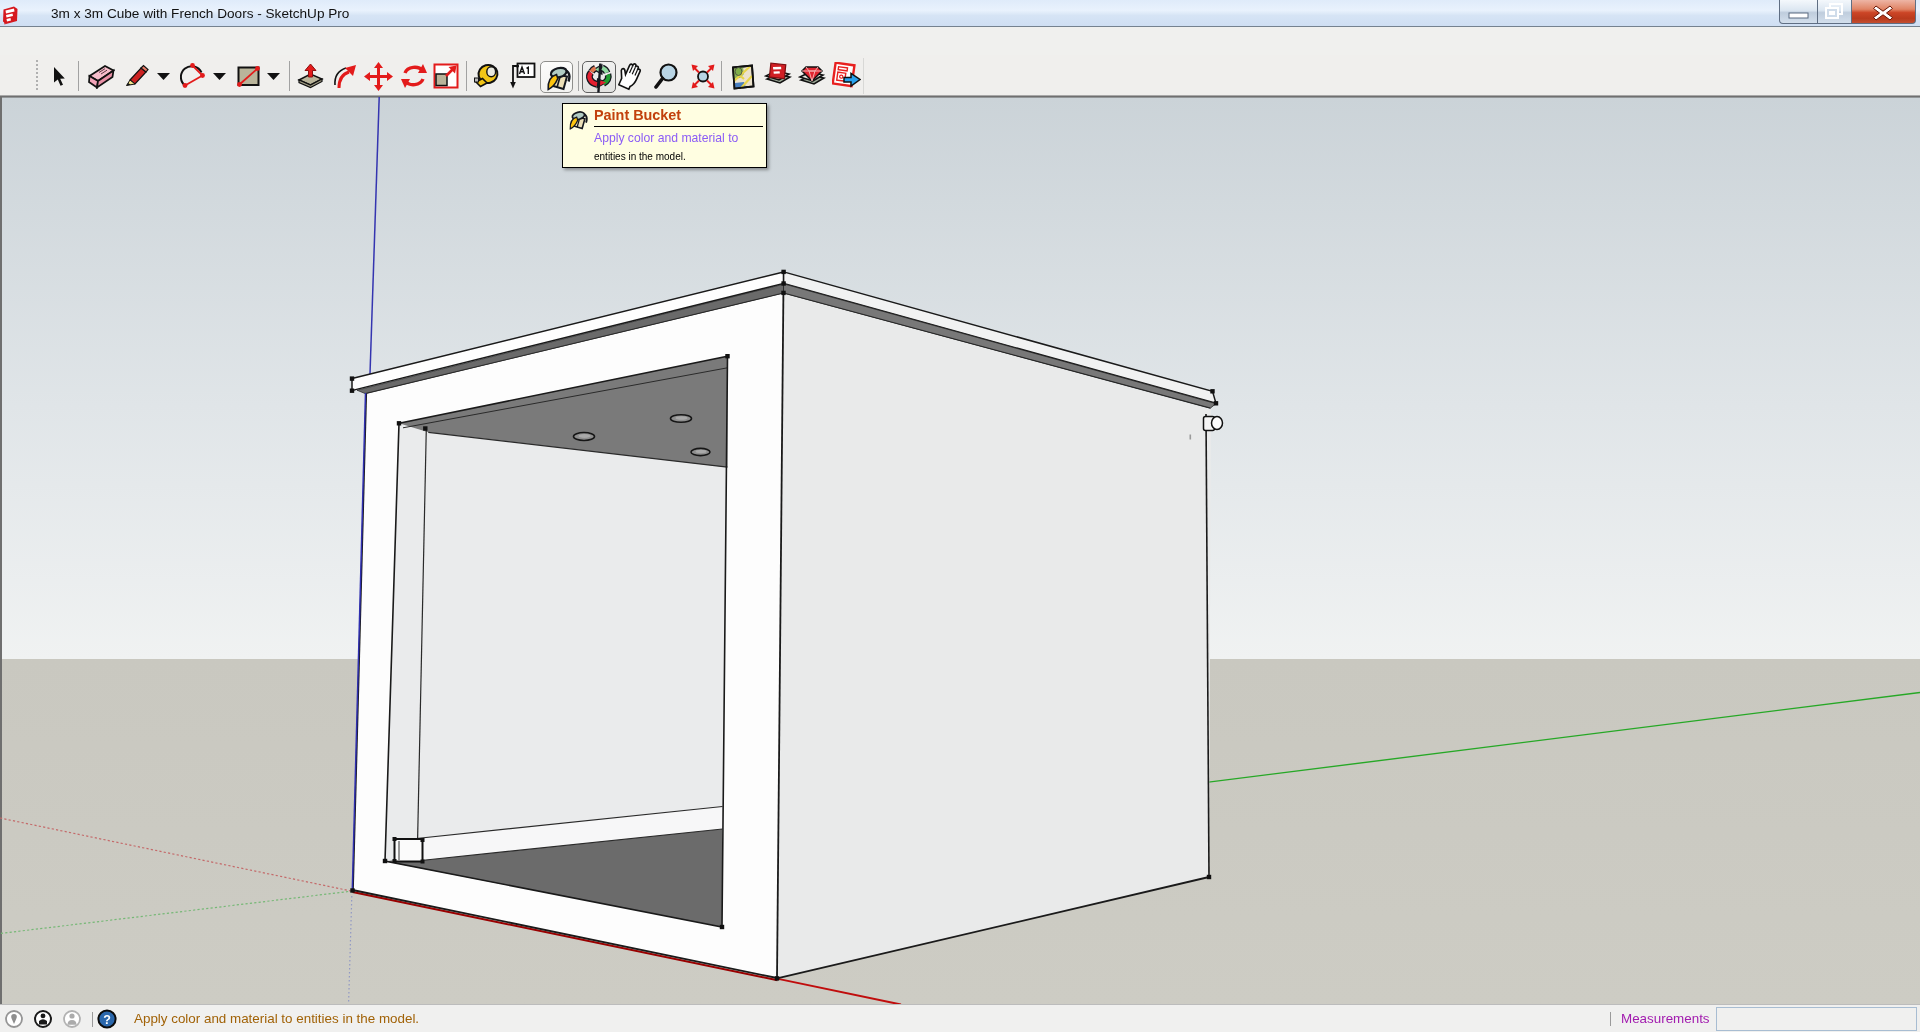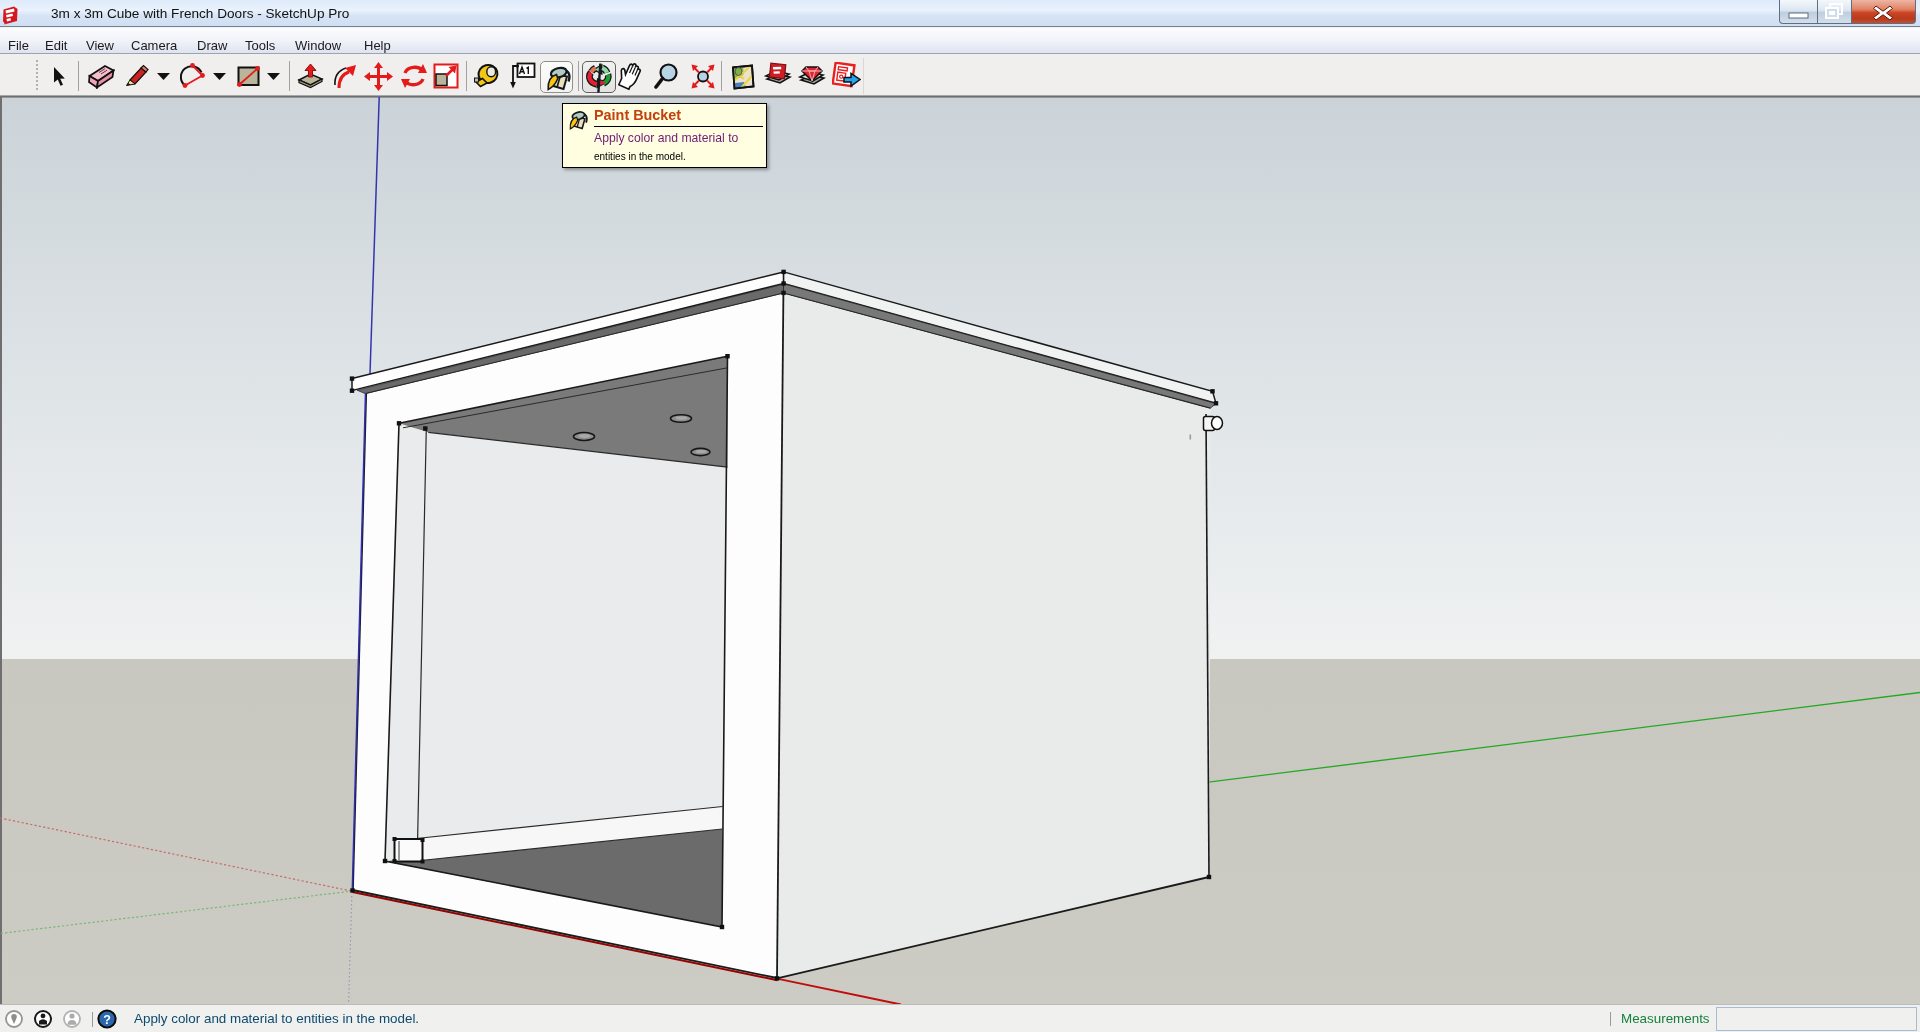--- a/index.html
+++ b/index.html
@@ -39,27 +39,27 @@
   #tendline { position:absolute; left:863px; top:3px; width:1px; height:36px; background:#d8d8d6; }
 
   
   #vp { position:absolute; left:0; top:0; }
 
   
   #tooltip { position:absolute; left:562px; top:103px; width:205px; height:65px;
     background:#fffee1; border:1px solid #000; box-shadow:2px 2px 3px rgba(0,0,0,0.35); }
   #ttiphead { position:absolute; left:31px; top:3px; font-size:14.4px; font-weight:bold; color:#c2410c; }
   #ttiprule { position:absolute; left:31px; top:22px; width:169px; height:1px; background:#000; }
-  #ttipb1 { position:absolute; left:31px; top:27px; font-size:12.2px; color:#701a75; white-space:pre;}
+  #ttipb1 { position:absolute; left:31px; top:27px; font-size:12.2px; color:#8b5cf6; white-space:pre;}
   #ttipb2 { position:absolute; left:31px; top:47px; font-size:10px; color:#000; white-space:pre;}
 
   
   #statusbar { position:absolute; left:0; top:1004px; width:1920px; height:28px; background:#f0f0ef; border-top:1px solid #bcbcbc; }
-  #stattext { position:absolute; left:134px; top:6px; font-size:13.4px; color:#0c4a6e; }
-  #meastext { position:absolute; left:1621px; top:6px; font-size:13.4px; color:#15803d; }
+  #stattext { position:absolute; left:134px; top:6px; font-size:13.4px; color:#a16207; }
+  #meastext { position:absolute; left:1621px; top:6px; font-size:13.4px; color:#a21caf; }
   #measbox { position:absolute; left:1716px; top:2px; width:201px; height:24px; background:#f0f0ef; border:1px solid #a8bdd2; }
   .ssep { position:absolute; width:1px; background:#9a9a9a; }
 </style>
 </head>
 <body>
 <div id="win">
 
   <svg id="vp" width="1920" height="1032" viewBox="0 0 1920 1032">
     <defs>
       <linearGradient id="sky" x1="0" y1="97" x2="0" y2="659" gradientUnits="userSpaceOnUse">
@@ -179,30 +179,20 @@
             <rect x="12" y="4" width="12" height="10" fill="none"></rect>
             <rect x="8" y="8" width="12" height="10" fill="#cfdcea"></rect>
           </g>
           <rect x="11" y="11" width="6" height="4" fill="#fff"></rect>
         </svg></div>
     <div class="wbtn" id="btnclose"><svg width="62" height="23" viewBox="0 0 62 23">
           <path d="M24,6 L31,11.2 L38,6 L40.5,8.5 L34.5,13 L40.5,17.5 L38,20 L31,14.8 L24,20 L21.5,17.5 L27.5,13 L21.5,8.5 Z" fill="#fff" stroke="#6a1505" stroke-width="1"></path>
         </svg></div>
   </div>
 
-  <div id="menubar">
-    <span class="mi" style="left:8px">File</span>
-    <span class="mi" style="left:45px">Edit</span>
-    <span class="mi" style="left:86px">View</span>
-    <span class="mi" style="left:131px">Camera</span>
-    <span class="mi" style="left:197px">Draw</span>
-    <span class="mi" style="left:245px">Tools</span>
-    <span class="mi" style="left:295px">Window</span>
-    <span class="mi" style="left:364px">Help</span>
-  </div>
 
   <div id="toolbar">
     <div id="tgrip"></div>
     <div id="hoverbtn"></div>
     <div id="pressbtn"></div>
     <div class="tsep" style="left:78px"></div>
     <div class="tsep" style="left:289px"></div>
     <div class="tsep" style="left:466px"></div>
     <div class="tsep" style="left:721px"></div>
     <div class="tsep" style="left:578px"></div>

